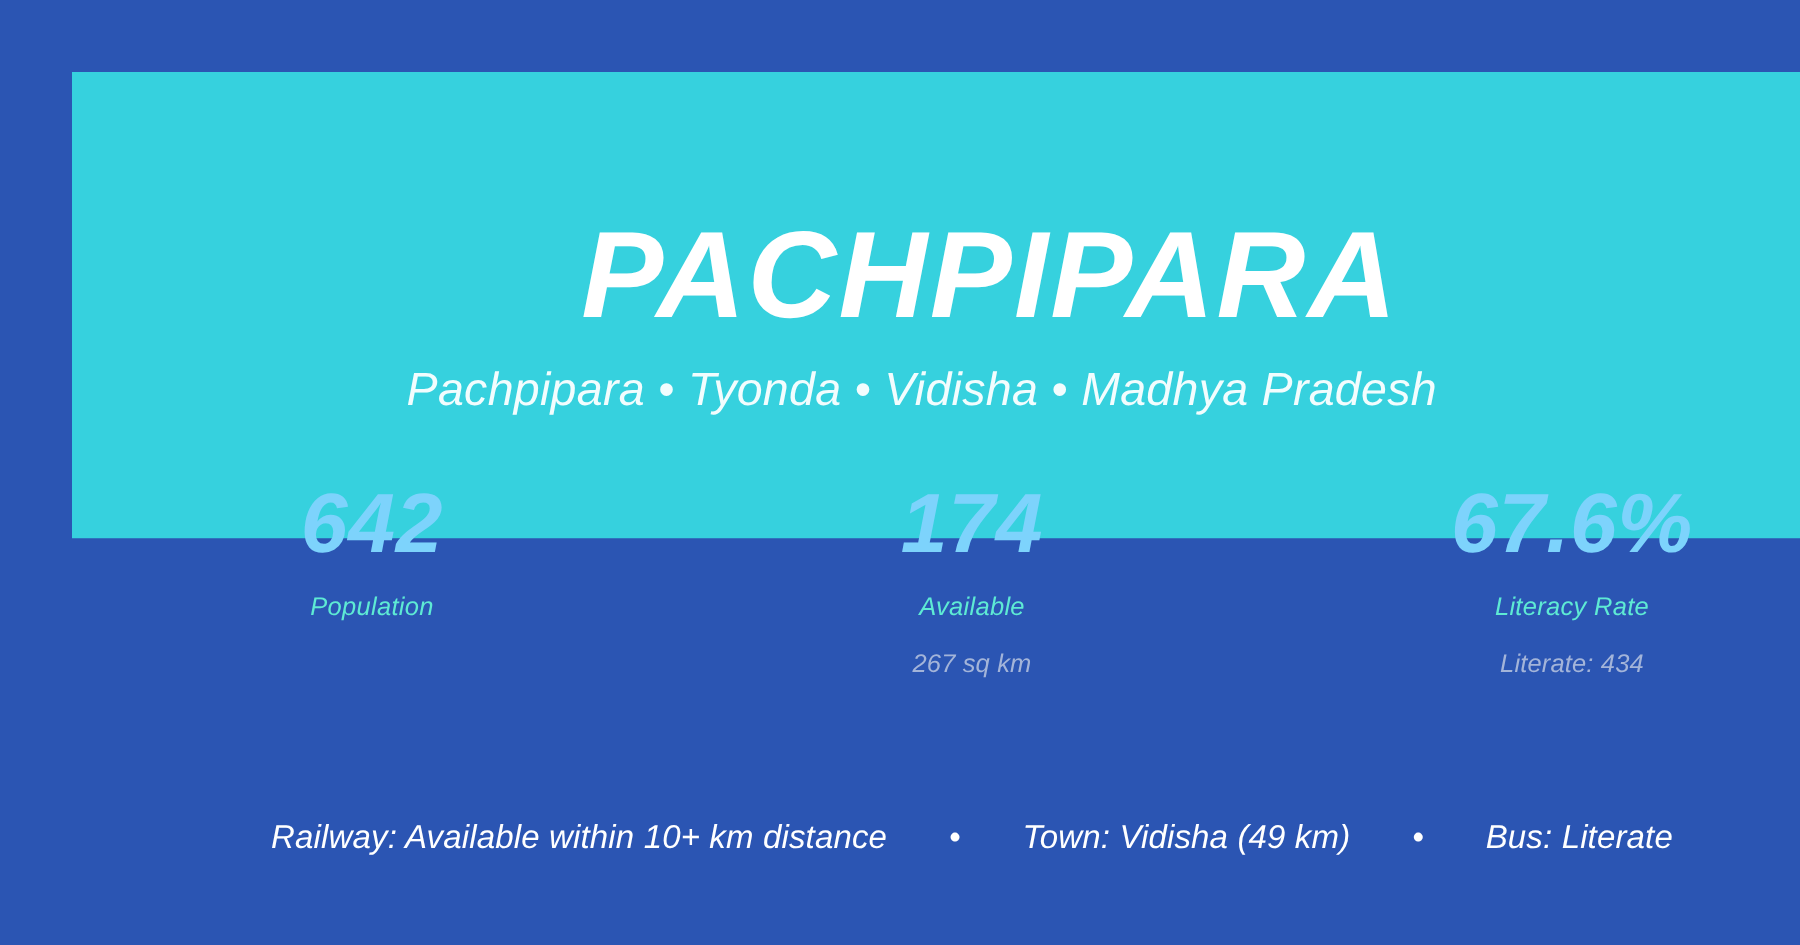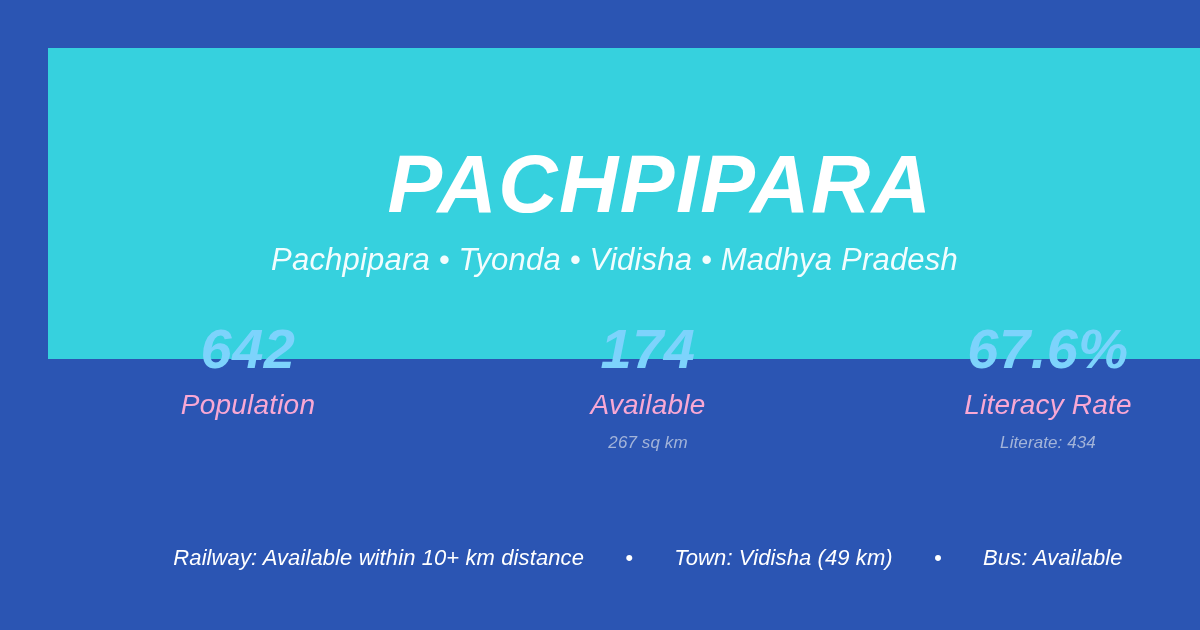--- a/index.html
+++ b/index.html
@@ -88,24 +88,24 @@
     font-size:56px;
     line-height:58px;
     font-weight:bold;
     color:#7dd3fc;
     letter-spacing:.5px;
     height:58px;
   }
   .stat-label {
     display:block;
     margin-top:6px;
-    font-size:28px;
+    font-size:17px;
     line-height:30px;
     font-weight:normal;
-    color:#f9a8d4;
+    color:#5eead4;
     letter-spacing:.2px;
   }
   .stat-sub {
     display:block;
     margin-top:7px;
     font-size:17px;
     line-height:21px;
     font-weight:normal;
     color:#a3b4d9;
     letter-spacing:.1px;
@@ -174,17 +174,17 @@
       <span class="stat-sub">Literate: 434</span>
     </div>
 
   </div>
 
   <div id="info-line">
     <span>Railway: Available within 10+ km distance</span>
     <span class="info-sep">•</span>
     <span>Town: Vidisha (49 km)</span>
     <span class="info-sep">•</span>
-    <span>Bus: Available</span>
+    <span>Bus: Literate</span>
   </div>
 
 
 </div>
 
 </body></html>

